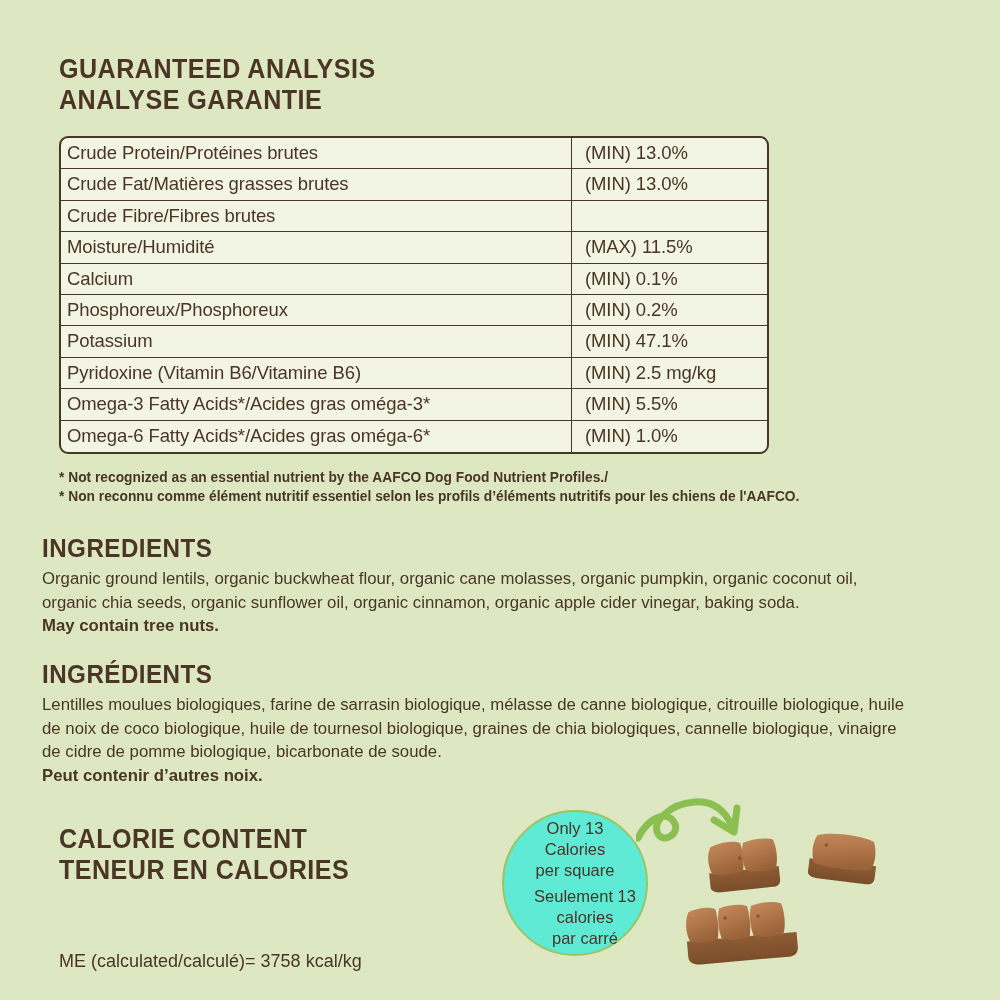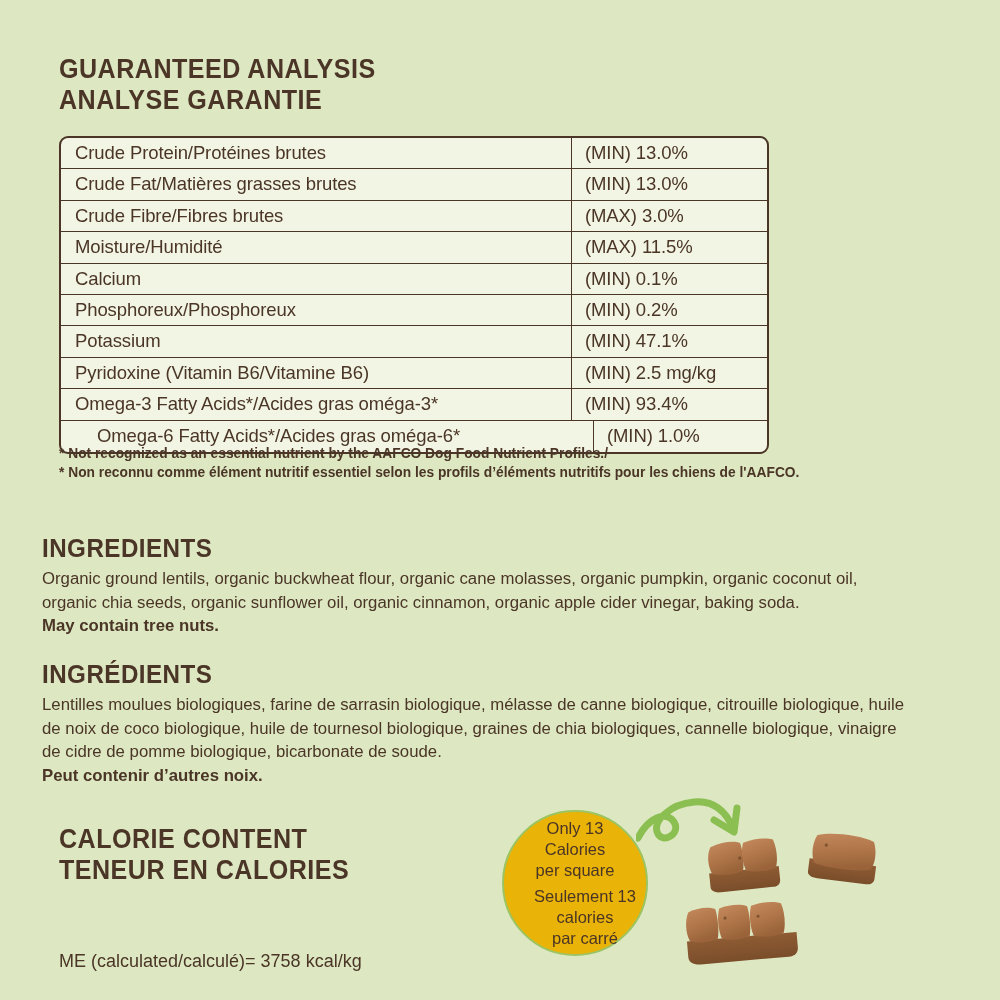--- a/index.html
+++ b/index.html
@@ -52,48 +52,48 @@
     background: #f2f5e4;
     overflow: hidden;
     box-sizing: border-box;
   }
   .ga-row {
     display: flex;
     height: 31.4px;
     border-bottom: 1.6px solid #4a3526;
     box-sizing: border-box;
   }
-  .ga-row:last-child { border-bottom: none; margin-left: 22px; }
+  .ga-row:last-child { border-bottom: none; }
   .ga-name, .ga-value {
     display: flex;
     align-items: center;
     font-size: 18.5px;
     line-height: 1;
     color: #4a3526;
     white-space: nowrap;
     box-sizing: border-box;
     overflow: hidden;
   }
   .ga-name {
     width: 511px;
-    padding-left: 14px;
+    padding-left: 6px;
     border-right: 1.6px solid #4a3526;
     letter-spacing: -0.1px;
   }
   .ga-value {
     flex: 1;
     padding-left: 13px;
     letter-spacing: -0.1px;
   }
 
   
   #footnotes {
     position: absolute;
     left: 59px;
-    top: 444px;
+    top: 468px;
     width: 900px;
   }
   .footnote {
     font-family: "Liberation Sans Narrow", "Liberation Sans", sans-serif;
     font-weight: bold;
     font-size: 14.5px;
     line-height: 19px;
     color: #4a3526;
     white-space: nowrap;
     transform: scaleX(0.95);
@@ -149,21 +149,21 @@
   }
 
   
   #calorie-badge {
     position: absolute;
     left: 502px;
     top: 810px;
     width: 146px;
     height: 146px;
     border-radius: 50%;
-    background: #eab308;
+    background: #5eead4;
     border: 2.5px solid #9cc462;
     display: flex;
     flex-direction: column;
     align-items: center;
     justify-content: center;
     box-sizing: border-box;
   }
   .badge-text {
     font-family: "Liberation Sans Narrow", "Liberation Sans", sans-serif;
     font-size: 16.5px;
@@ -198,21 +198,20 @@
     <div class="ga-row">
       <div class="ga-name">Crude Protein/Protéines brutes</div>
       <div class="ga-value">(MIN) 13.0%</div>
     </div>
     <div class="ga-row">
       <div class="ga-name">Crude Fat/Matières grasses brutes</div>
       <div class="ga-value">(MIN) 13.0%</div>
     </div>
     <div class="ga-row">
       <div class="ga-name">Crude Fibre/Fibres brutes</div>
-      <div class="ga-value">(MAX) 3.0%</div>
     </div>
     <div class="ga-row">
       <div class="ga-name">Moisture/Humidité</div>
       <div class="ga-value">(MAX) 11.5%</div>
     </div>
     <div class="ga-row">
       <div class="ga-name">Calcium</div>
       <div class="ga-value">(MIN) 0.1%</div>
     </div>
     <div class="ga-row">
@@ -222,21 +221,21 @@
     <div class="ga-row">
       <div class="ga-name">Potassium</div>
       <div class="ga-value">(MIN) 47.1%</div>
     </div>
     <div class="ga-row">
       <div class="ga-name">Pyridoxine (Vitamin B6/Vitamine B6)</div>
       <div class="ga-value">(MIN) 2.5 mg/kg</div>
     </div>
     <div class="ga-row">
       <div class="ga-name">Omega-3 Fatty Acids*/Acides gras oméga-3*</div>
-      <div class="ga-value">(MIN) 93.4%</div>
+      <div class="ga-value">(MIN) 5.5%</div>
     </div>
     <div class="ga-row">
       <div class="ga-name">Omega-6 Fatty Acids*/Acides gras oméga-6*</div>
       <div class="ga-value">(MIN) 1.0%</div>
     </div>
   </div>
 
   <div id="footnotes">
     <div class="footnote">* Not recognized as an essential nutrient by the AAFCO Dog Food Nutrient Profiles./</div>
     <div class="footnote">* Non reconnu comme élément nutritif essentiel selon les profils d’éléments nutritifs pour les chiens de l'AAFCO.</div>

